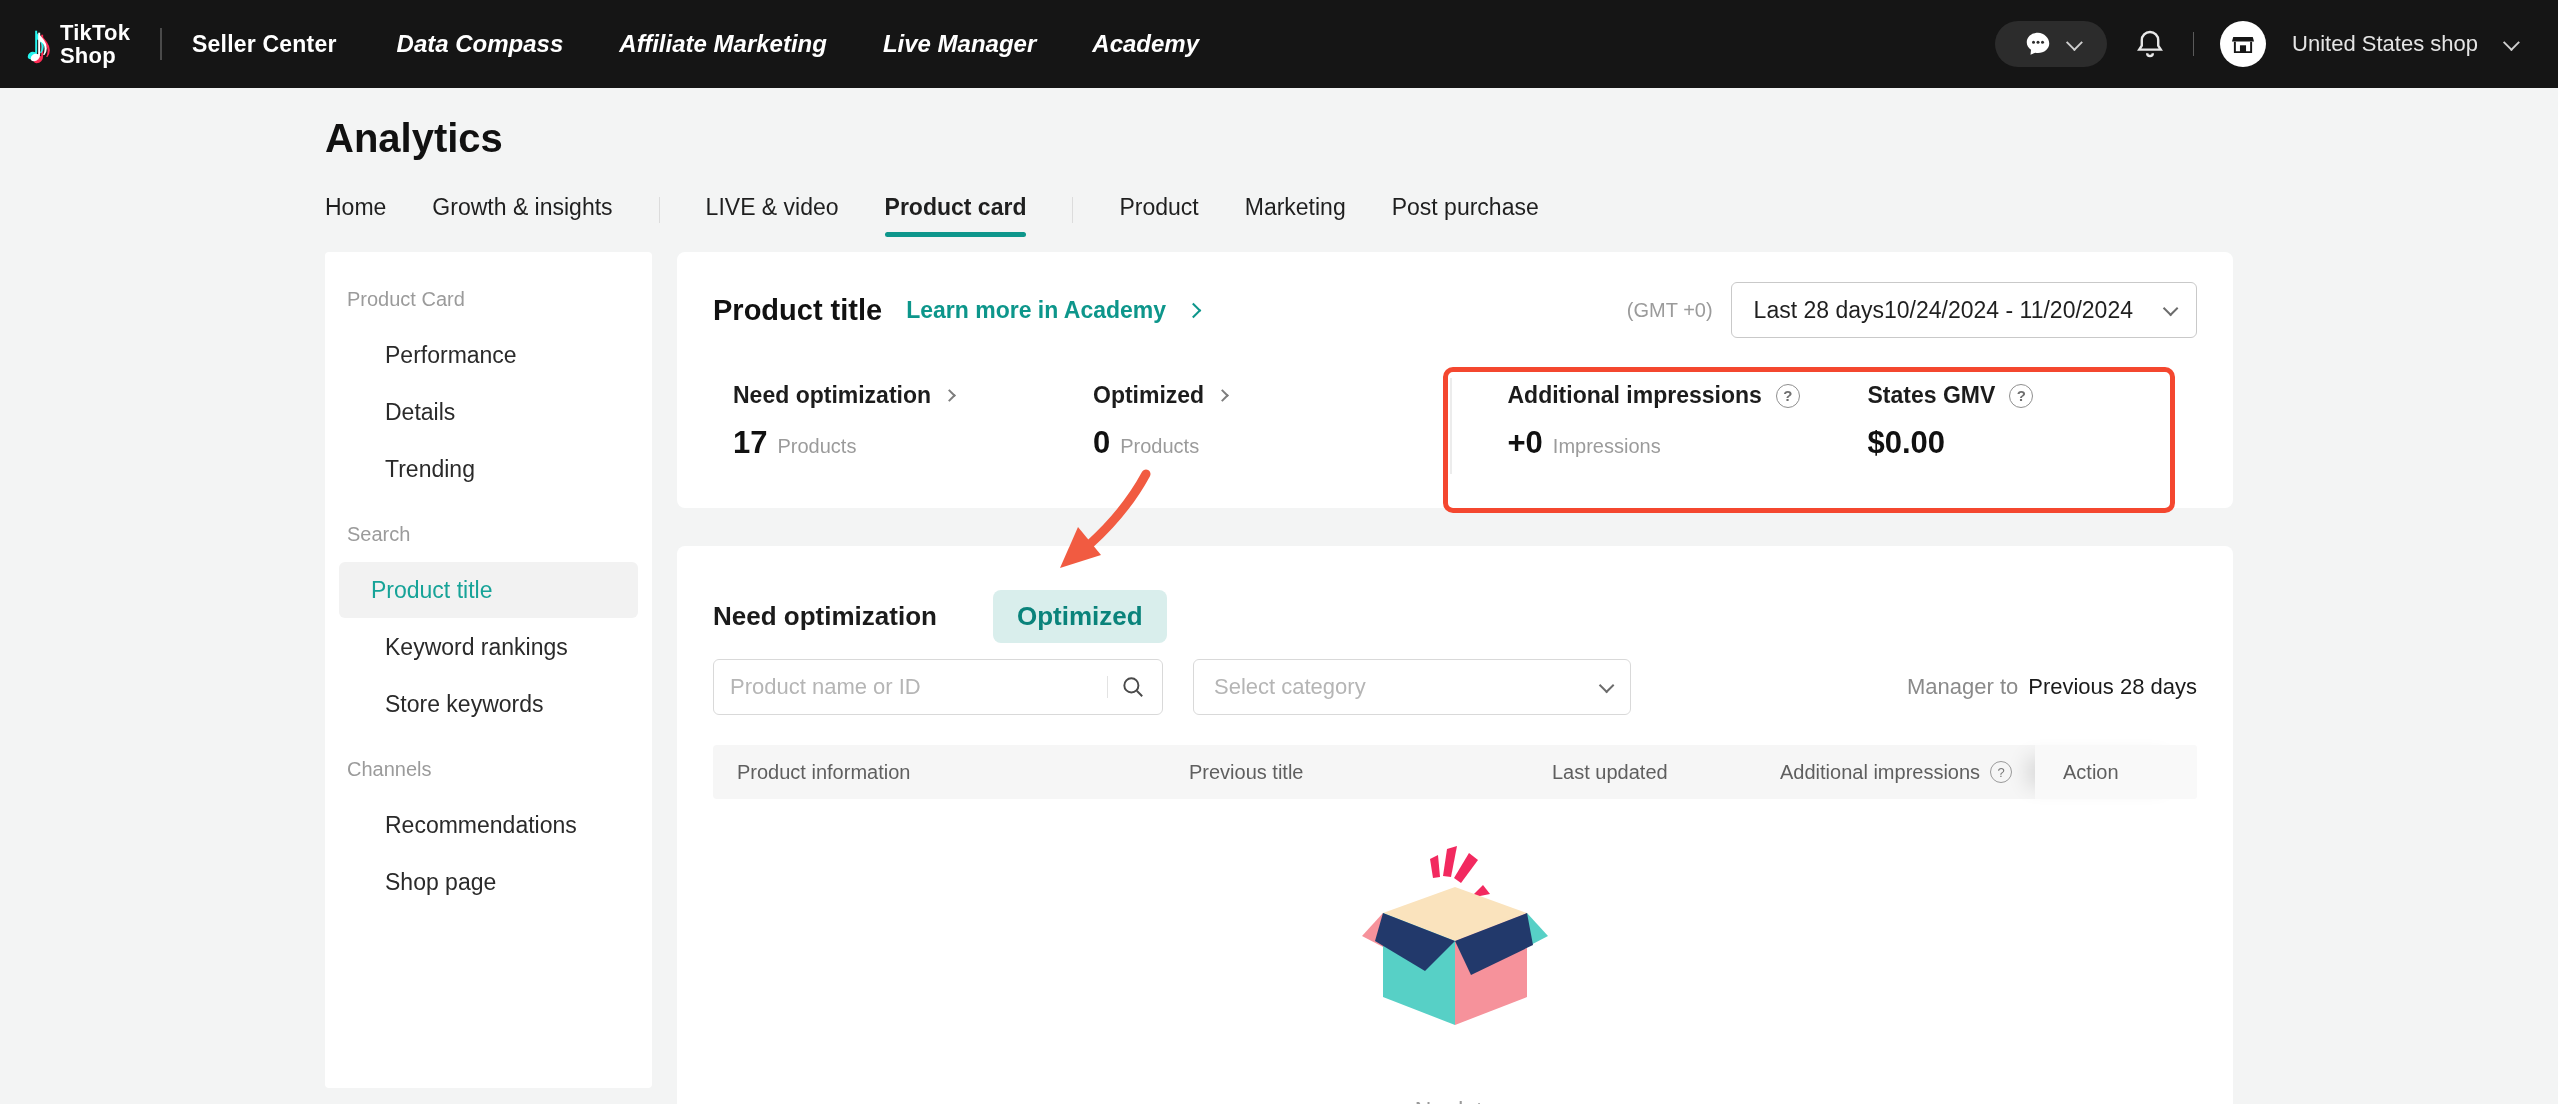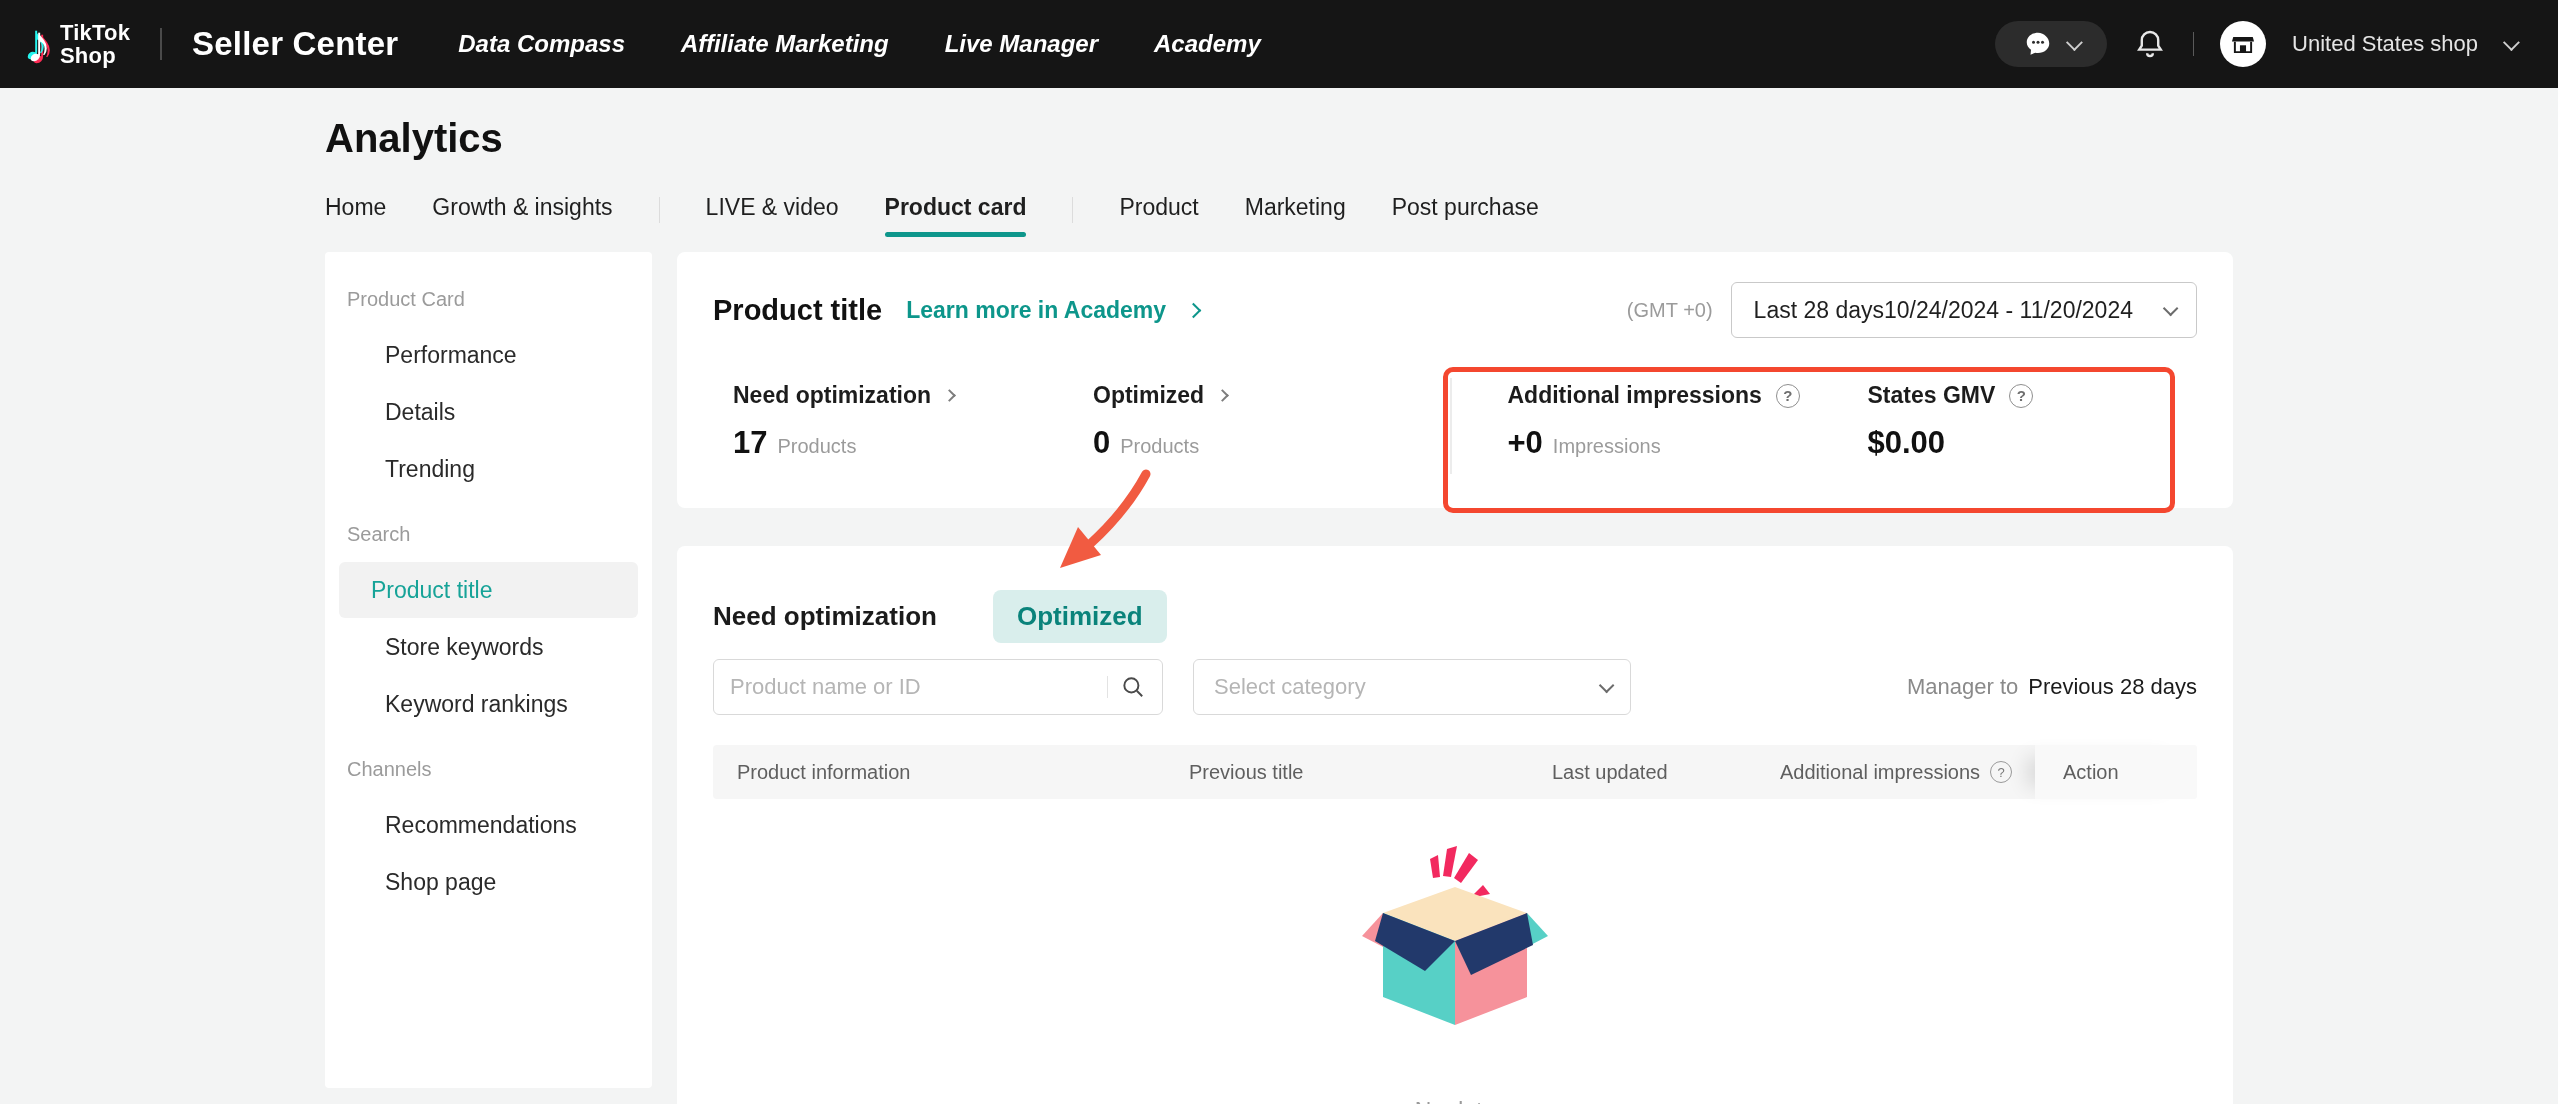--- a/index.html
+++ b/index.html
@@ -13,21 +13,21 @@
     position:absolute; left:0; top:0; width:2558px; height:88px;
     background:#151515; display:flex; align-items:center; padding:0 42px 0 26px;
   }
   .logo { display:flex; align-items:center; gap:8px; }
   .logo-note {
     font-size:52px; line-height:52px; color:#fff; font-weight:700;
     text-shadow:-3px -2px 0 #25f4ee, 3px 2px 0 #fe2c55;
   }
   .logo-text { color:#fff; font-weight:800; font-size:22px; line-height:23px; letter-spacing:.2px; }
   .nav-div { width:2px; height:32px; background:#4a4a4a; margin:0 30px; }
-  .brand { color:#fff; font-size:33px; font-weight:700; letter-spacing:.2px; }
+  .brand { color:#fff; font-size:23px; font-weight:700; letter-spacing:.2px; }
   .nav-items { display:flex; align-items:center; gap:56px; margin-left:60px;font-style:italic; }
   .nav-item { color:#fff; font-size:24px; font-weight:600; cursor:pointer; }
   .nav-spacer { flex:1; }
   .nav-right { display:flex; align-items:center; gap:26px; }
   .chat-pill {
     background:#2c2c2c; border-radius:24px; height:46px; width:112px;
     display:flex; align-items:center; justify-content:center; gap:14px; cursor:pointer;
   }
   .chev { display:inline-block; width:12px; height:12px; border-right:2.5px solid #cfcfcf; border-bottom:2.5px solid #cfcfcf; transform:rotate(45deg) translateY(-2px); }
   .nav-div2 { width:1px; height:24px; background:#5a5a5a; }
@@ -184,22 +184,22 @@
   <div class="tab">Post purchase</div>
 </div>
 
 <div class="sidebar">
   <div class="side-heading">Product Card</div>
   <div class="side-item">Performance</div>
   <div class="side-item">Details</div>
   <div class="side-item">Trending</div>
   <div class="side-heading">Search</div>
   <div class="side-item active">Product title</div>
+  <div class="side-item">Keyword rankings</div>
   <div class="side-item">Store keywords</div>
-  <div class="side-item">Keyword rankings</div>
   <div class="side-heading">Channels</div>
   <div class="side-item">Recommendations</div>
   <div class="side-item">Shop page</div>
 </div>
 
 <div class="card card-overview">
   <div class="ov-head">
     <div class="ov-title">Product title</div>
     <div class="academy-link">
       <span>Learn more in Academy</span>

